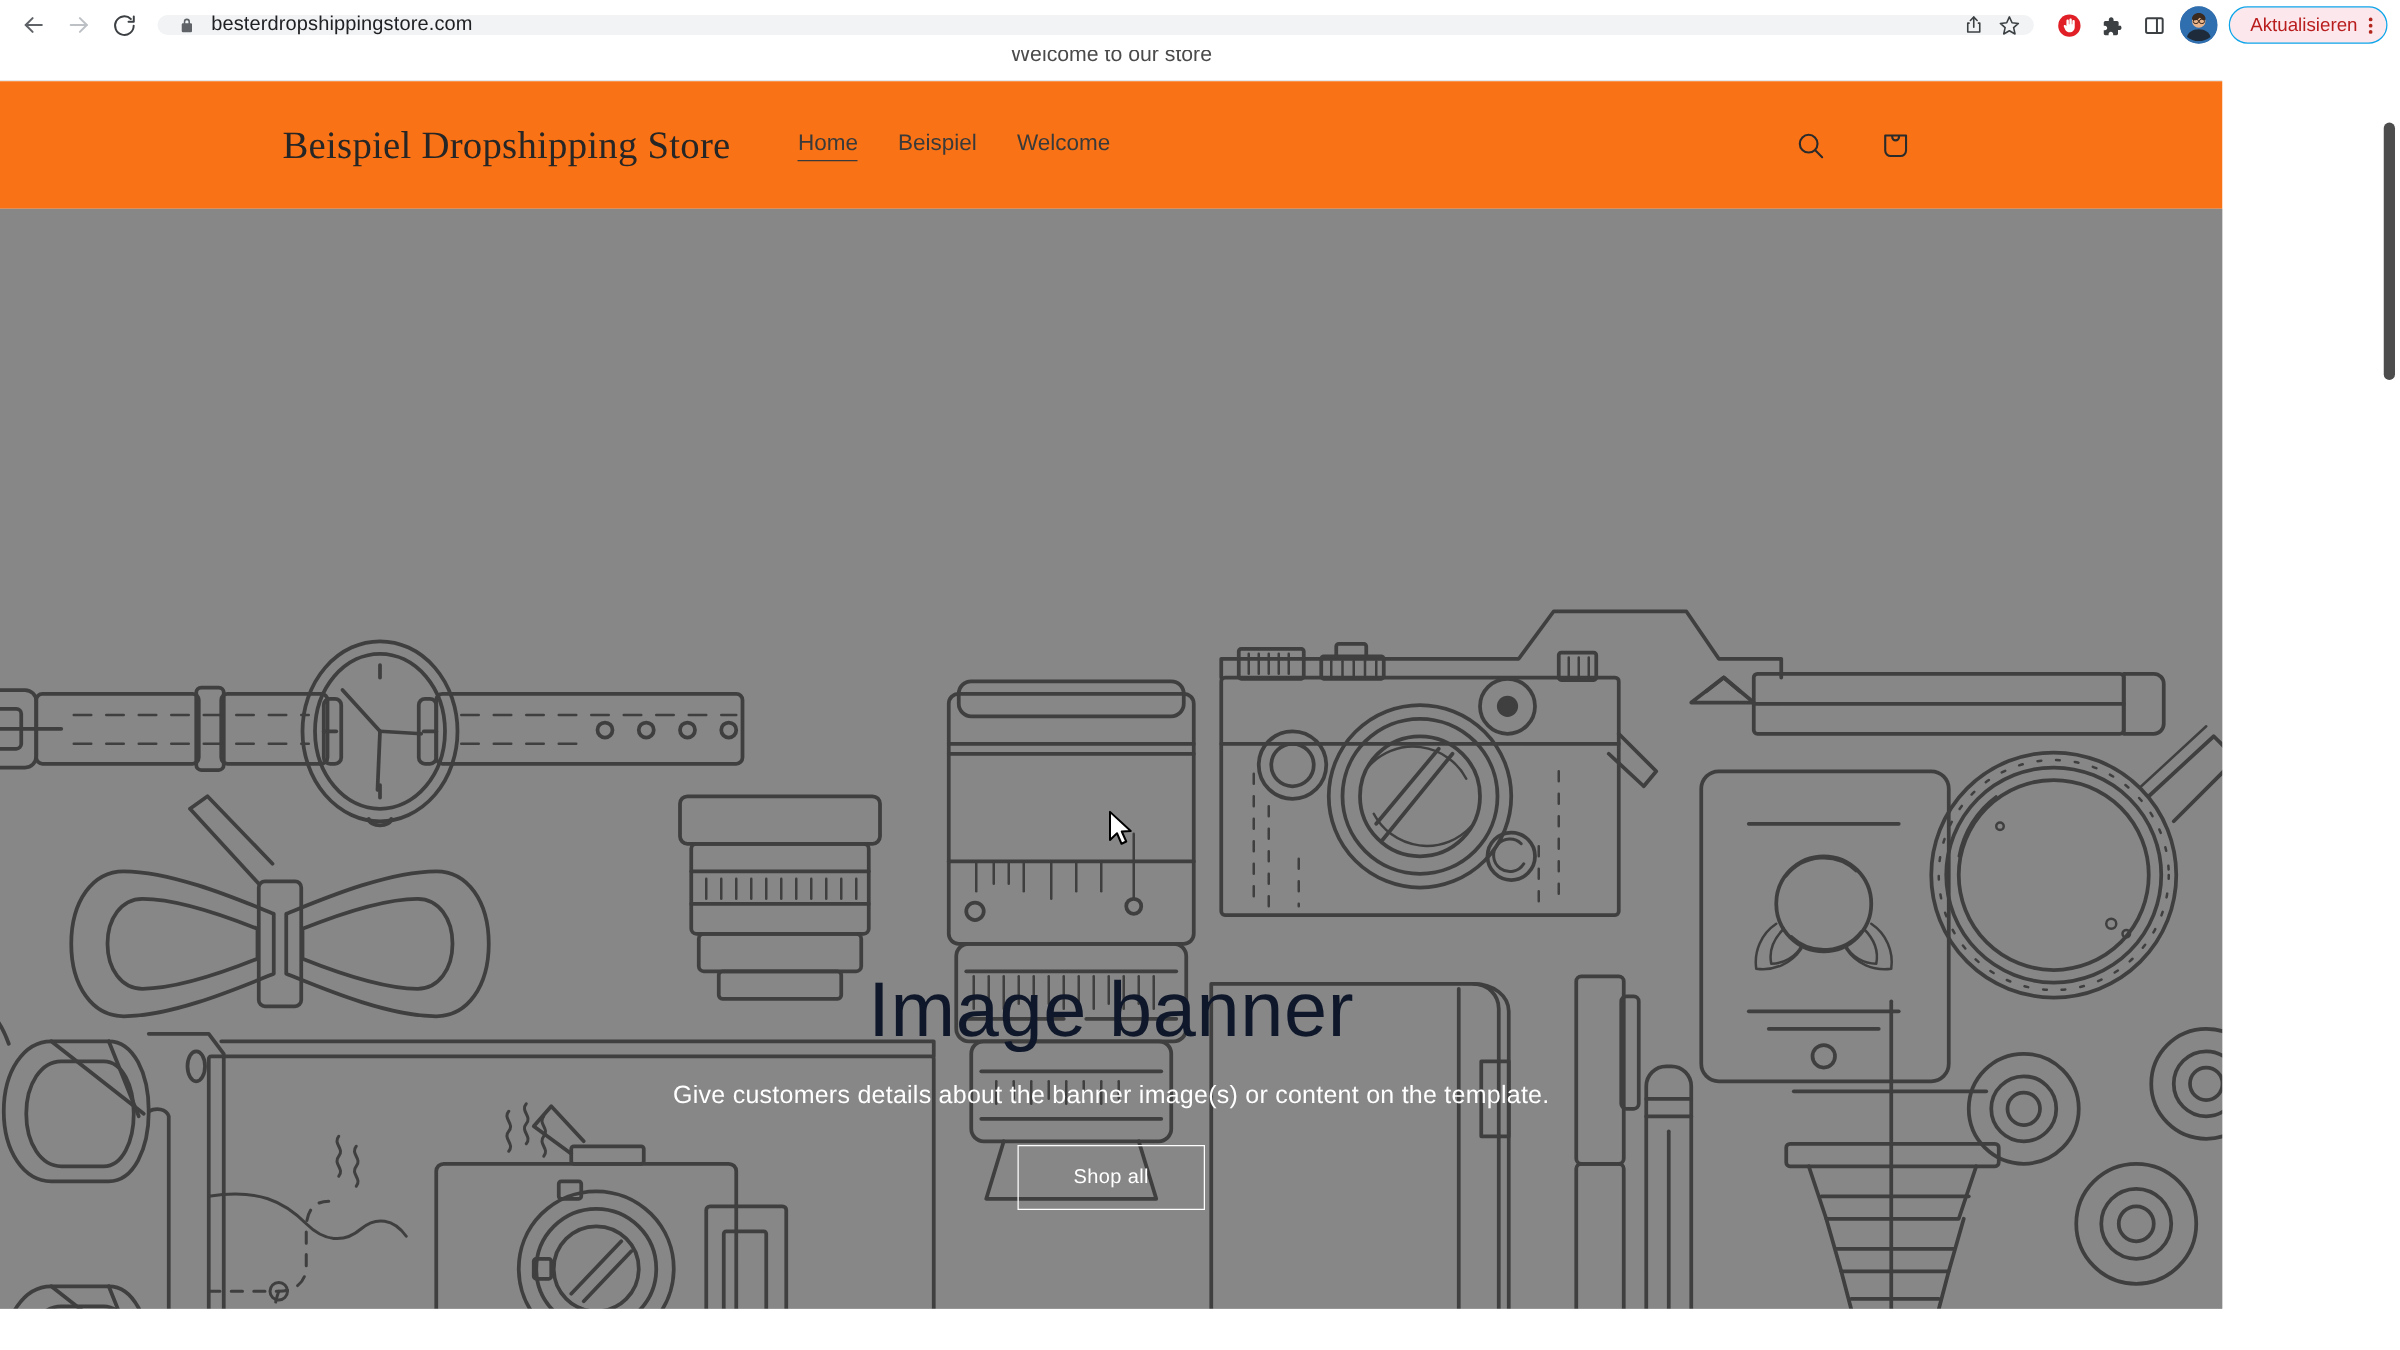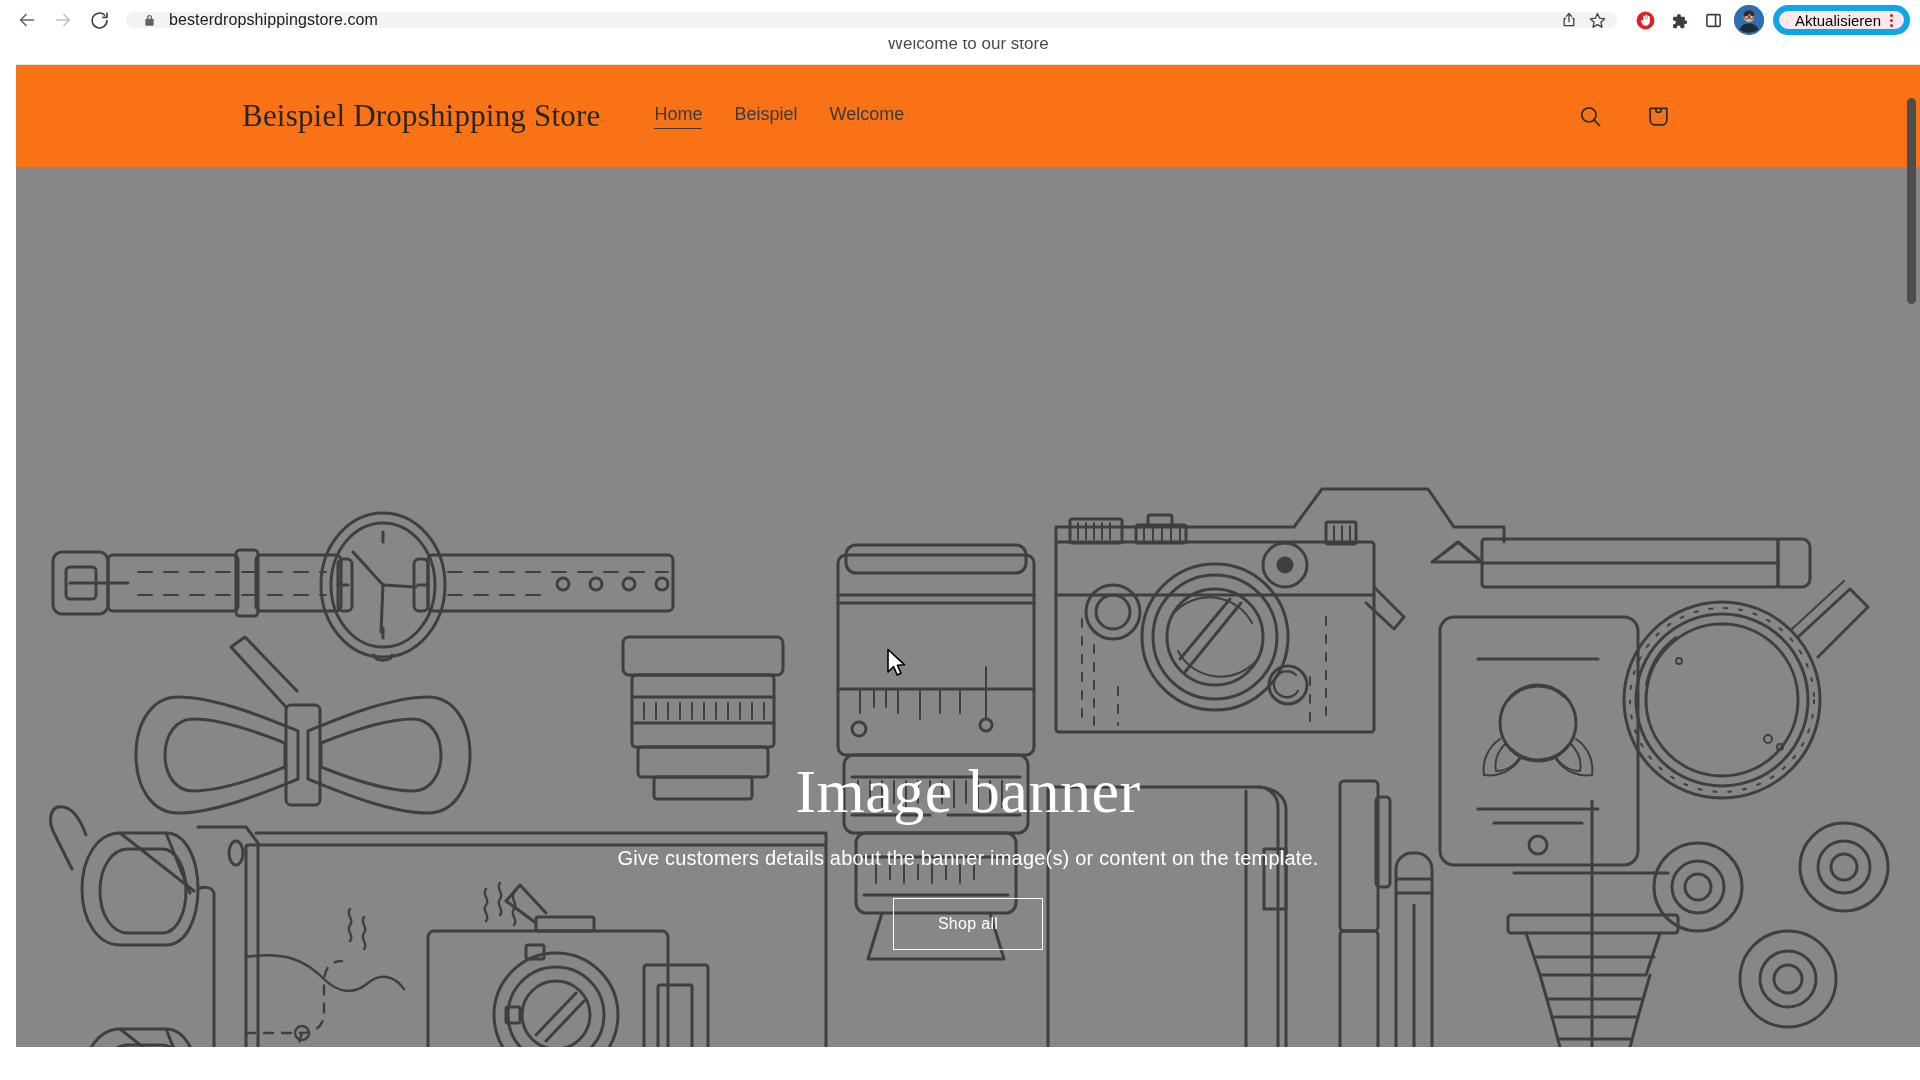--- a/index.html
+++ b/index.html
@@ -73,23 +73,23 @@
     width: 30px; height: 30px;
     border-radius: 50%;
     overflow: hidden;
     flex: none;
     margin: 0 3px;
     background: #3a6ea5;
     position: relative;
   }
   #update-pill {
     height: 30px;
-    border: 6px solid #0ea5e9;
+    border: 1px solid #0ea5e9;
     background: #fce8ec;
-    color: #000000;
+    color: #b91c1c;
     border-radius: 16px;
     display: flex;
     align-items: center;
     padding: 0 6px 0 16px;
     gap: 4px;
     font-size: 15px;
     white-space: nowrap;
     flex: none;
     margin-left: 4px;
   }
@@ -99,24 +99,23 @@
   }
   #update-pill .dots i {
     width: 3px; height: 3px; border-radius: 50%;
     background: #b3261e; display: block;
   }
 
   
   #viewport {
     position: absolute;
     top: 40px; left: 0;
-    width: 1920px; height: 1040px;
+    width: 1778px; height: 1040px;
     background: #ffffff;
     overflow: hidden;
-    padding-left: 16px;
   }
 
   
   #announcement {
     height: 42px;
     background: #ffffff;
     color: #4b4b4b;
     font-size: 17px;
     display: flex;
     align-items: center;
@@ -191,26 +190,27 @@
   #hero-content {
     position: absolute;
     left: 0; right: 0;
     top: 590px;
     display: flex;
     flex-direction: column;
     align-items: center;
     z-index: 5;
   }
   #hero-title {
-    font-family: Liberation Serif, serif;
+    font-family: Liberation Sans, sans-serif;
     font-size: 62px;
     font-weight: 400;
-    color: #ffffff;
+    color: #0f172a;
     line-height: 1.1;
     letter-spacing: .5px;
+    margin-top: 18px;
   }
   #hero-sub {
     margin-top: 22px;
     font-size: 20px;
     color: #ffffff;
     letter-spacing: .2px;
   }
   #shop-all-btn {
     margin-top: 28px;
     border: 1px solid #ffffff;

